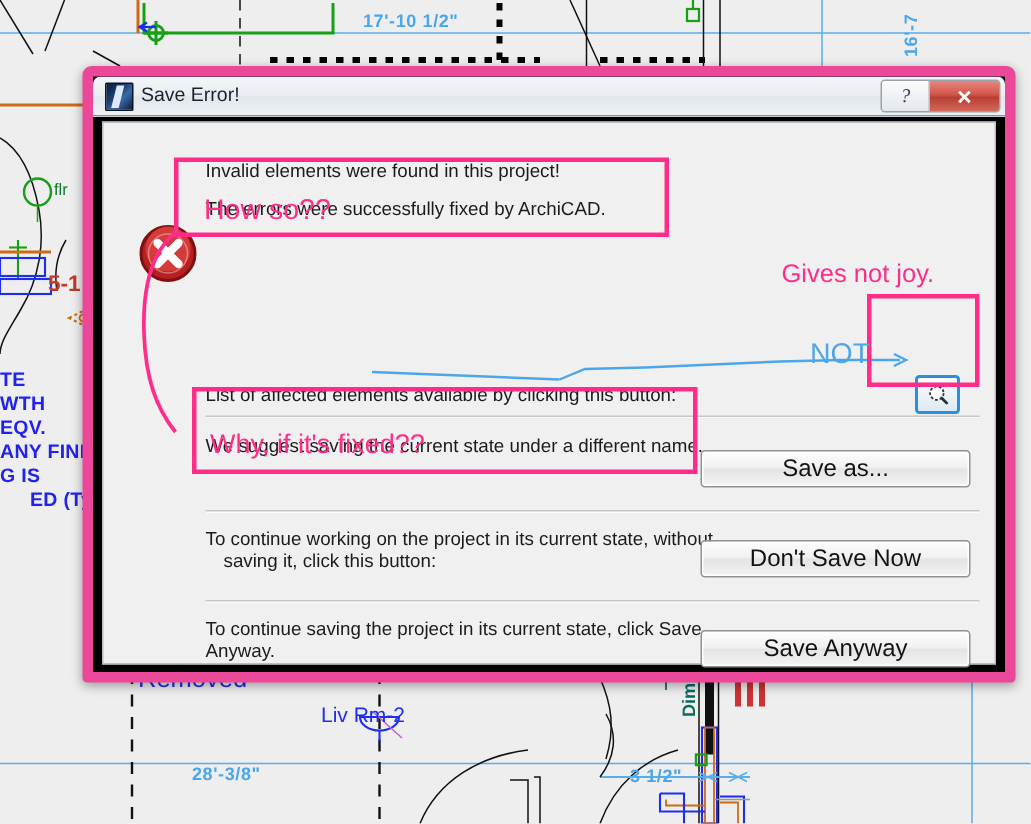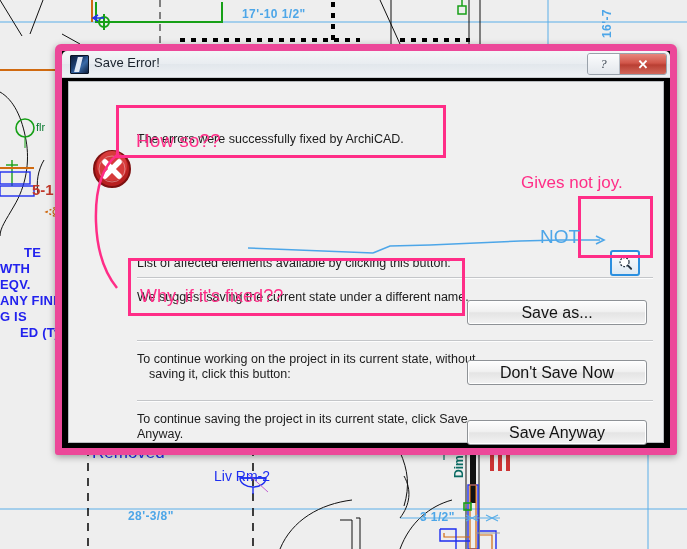--- a/index.html
+++ b/index.html
@@ -214,21 +214,21 @@
     <div class="cadtxt dimtxt rot90" style="left:600px;top:38px;">16'-7</div>
     <div class="cadtxt dimtxt" style="left:128px;top:509px;">28'-3/8"</div>
     <div class="cadtxt dimtxt" style="left:420px;top:510px;">3 1/2"</div>
 
     <div class="cadtxt bluetxt" style="left:214px;top:468px;font-size:14px;">Liv Rm-2</div>
     <div class="cadtxt bluetxt" style="left:92px;top:443px;font-size:17px;">Removed</div>
     <div class="cadtxt grntxt" style="left:36px;top:121px;text-align:center;">flr</div>
     <div class="cadtxt redtxt" style="left:32px;top:181px;">5-1</div>
     <div class="cadtxt tealtxt rot90" style="left:452px;top:478px;">Dim</div>
 
-    <div class="cadtxt bluesm" style="left:0px;top:245px;padding-left:24px;">TE</div>
+    <div class="cadtxt bluesm" style="left:0px;top:245px;">TE</div>
     <div class="cadtxt bluesm" style="left:0px;top:261px;">WTH</div>
     <div class="cadtxt bluesm" style="left:0px;top:277px;">EQV.</div>
     <div class="cadtxt bluesm" style="left:0px;top:293px;">ANY FINI</div>
     <div class="cadtxt bluesm" style="left:0px;top:309px;">G IS</div>
     <div class="cadtxt bluesm" style="left:0px;top:325px;padding-left:20px;">ED (Typ)</div>
   </div>
 
   <div class="dialog">
 
     <div class="titlebar">
@@ -245,20 +245,21 @@
       <svg class="err-icon" viewBox="0 0 40 40">
         <circle cx="20" cy="20" r="18" fill="#b81f1f" stroke="#7d1010" stroke-width="2"></circle>
         <circle cx="20" cy="17" r="15" fill="#d63b3b"></circle>
         <circle cx="20" cy="20" r="13" fill="none" stroke="#eec9c9" stroke-width="1" opacity=".5"></circle>
         <g stroke="#ffffff" stroke-width="5.5" stroke-linecap="round">
           <line x1="13" y1="13" x2="27" y2="27"></line>
           <line x1="27" y1="13" x2="13" y2="27"></line>
         </g>
       </svg>
 
+      <div class="msg" style="left:68px;top:25px;">Invalid elements were found in this project!</div>
       <div class="msg" style="left:68px;top:50px;">The errors were successfully fixed by ArchiCAD.</div>
 
       <div class="msg" style="left:68px;top:174px;">List of affected elements available by clicking this button:</div>
       <div class="hline" style="left:68px;top:195px;width:516px;"></div>
 
       <div class="msg" style="left:68px;top:208px;">We suggest saving the current state under a different name.</div>
       <div class="hline" style="left:68px;top:258px;width:516px;"></div>
 
       <div class="msg" style="left:68px;top:270px;">To continue working on the project in its current state, without</div>
       <div class="msg" style="left:80px;top:285px;">saving it, click this button:</div>

